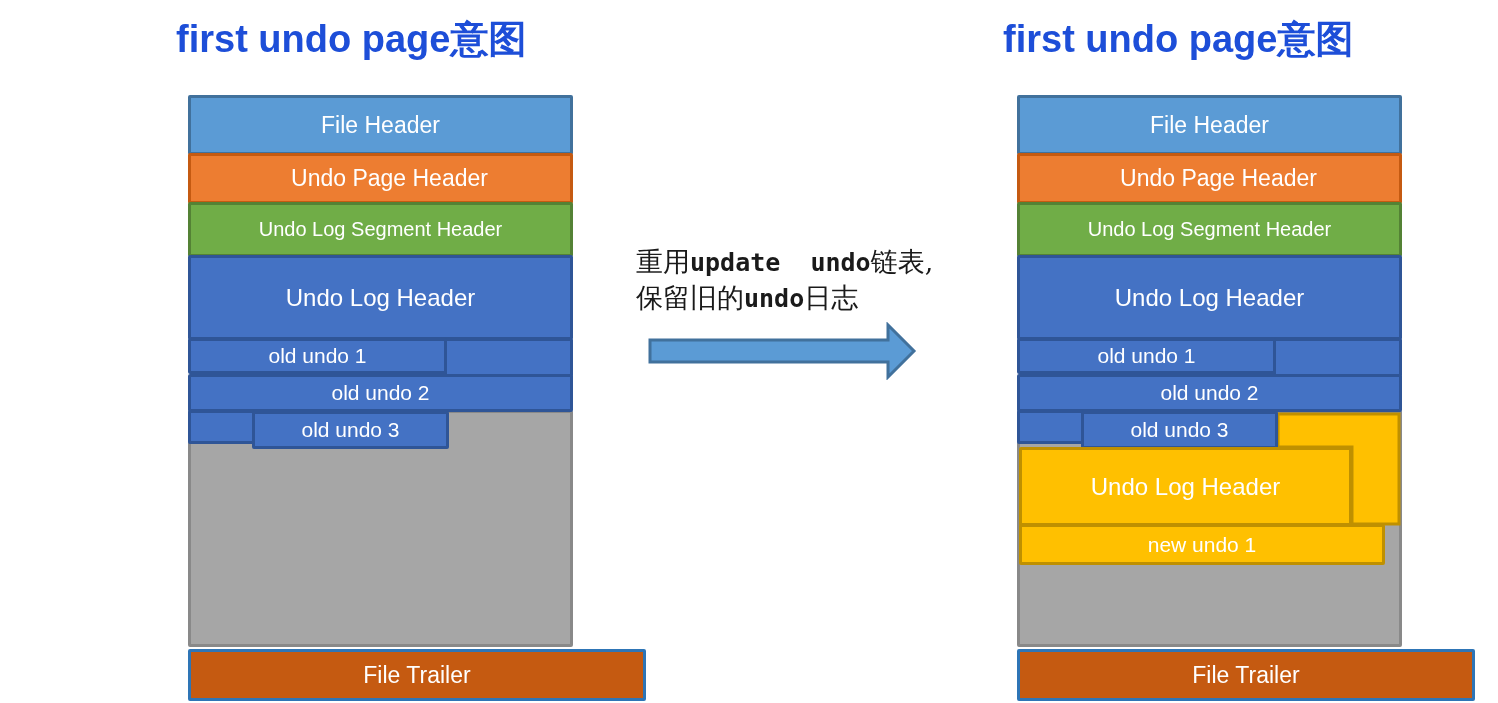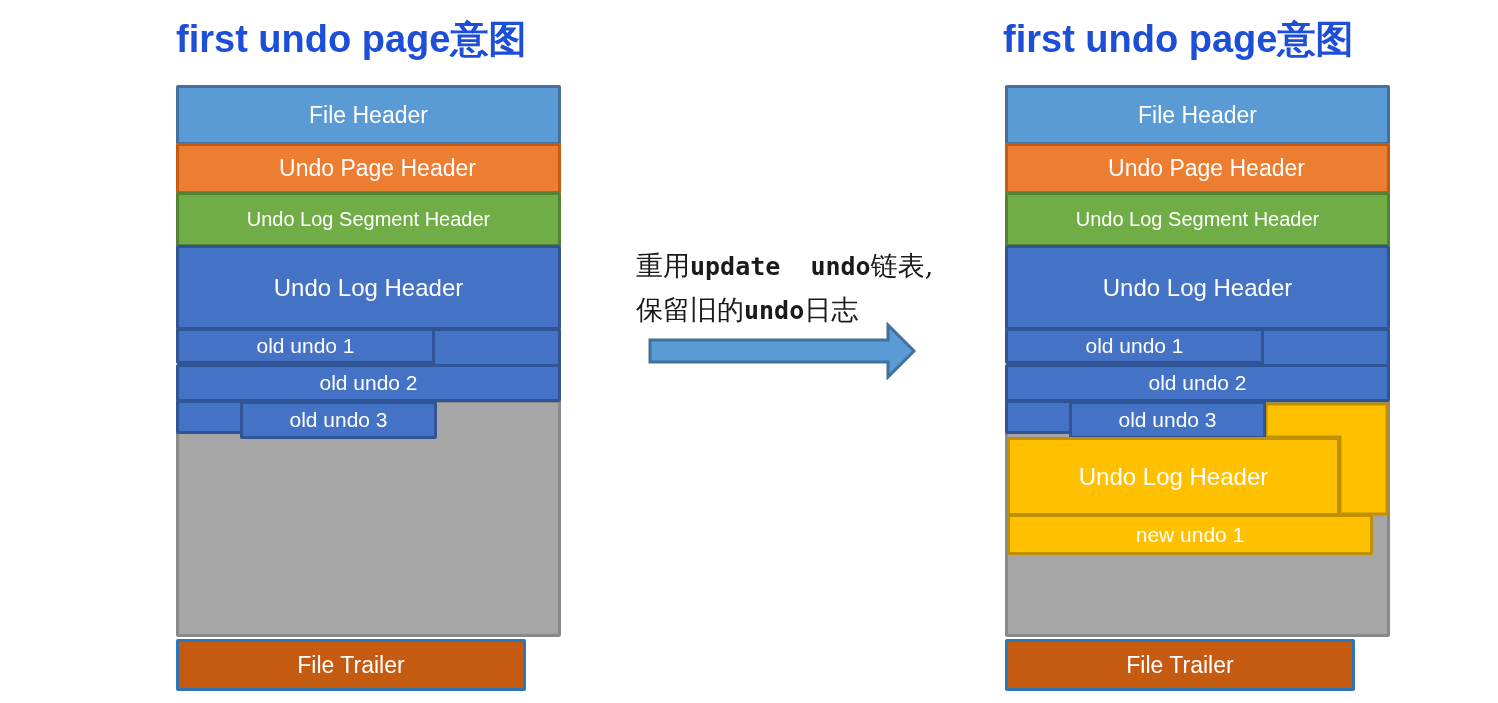--- a/index.html
+++ b/index.html
@@ -8,21 +8,21 @@
     font-family:"Liberation Sans",sans-serif;overflow:hidden;
   }
   .title{
     position:absolute;top:14px;height:44px;
     font-size:38px;font-weight:bold;color:#1d4ed8;
     font-family:"Liberation Sans",sans-serif;white-space:nowrap;
   }
   .title-left{left:176px;}
   .title-right{left:1003px;}
 
-  .diagram{position:absolute;top:85px;width:385px;height:606px;}
+  .diagram{position:absolute;top:95px;width:385px;height:606px;margin-left:12px;}
   .diagram-left{left:176px;}
   .diagram-right{left:1005px;}
 
   .block{
     position:absolute;box-sizing:border-box;
     display:flex;align-items:center;justify-content:center;
     color:#ffffff;border-radius:2px;
   }
   .block span{white-space:nowrap;}
 
@@ -39,31 +39,31 @@
   .b-fileheader {left:0;top:0;   width:385px;height:60px;font-size:23px;}
   .b-pageheader {left:0;top:58px;width:385px;height:51px;font-size:23px;padding-left:18px;}
   .b-segheader  {left:0;top:107px;width:385px;height:55px;font-size:20px;}
   .b-logheader  {left:0;top:160px;width:385px;height:85px;font-size:24px;}
   .b-ou1        {left:0;top:243px;width:259px;height:36px;font-size:21px;}
   .b-ou1cont    {left:256px;top:243px;width:129px;height:39px;}
   .b-ou2        {left:0;top:279px;width:385px;height:38px;font-size:21px;align-items:center;}
   .b-free       {left:0;top:315px;width:385px;height:237px;}
   .b-ou3stub    {left:0;top:315px;width:67px;height:34px;}
   .b-ou3        {left:64px;top:316px;width:197px;height:38px;font-size:21px;}
-  .b-trailer    {left:0;top:554px;width:350px;height:52px;font-size:23px;}
+  .b-trailer    {left:0;top:554px;width:458px;height:52px;font-size:23px;}
 
   
   .svg-overlay{position:absolute;left:0;top:0;width:385px;height:606px;}
   .b-newlogheader{left:2px;top:352px;width:333px;height:79px;font-size:24px;}
   .b-newundo1   {left:2px;top:429px;width:366px;height:41px;font-size:21px;}
 
   
   .annotation{
     position:absolute;left:636px;top:244px;width:330px;
-    color:#1a1a1a;font-size:27px;line-height:43px;
+    color:#1a1a1a;font-size:27px;line-height:35px;
     font-family:"DejaVu Serif","Liberation Serif",serif;
   }
   .annotation .latin{
     font-family:"DejaVu Sans Mono","Liberation Mono",monospace;
     font-size:25px;font-weight:600;white-space:pre;
   }
   .arrow-wrap{position:absolute;left:648px;top:322px;width:272px;height:58px;}
 </style>
 </head>
 <body>

